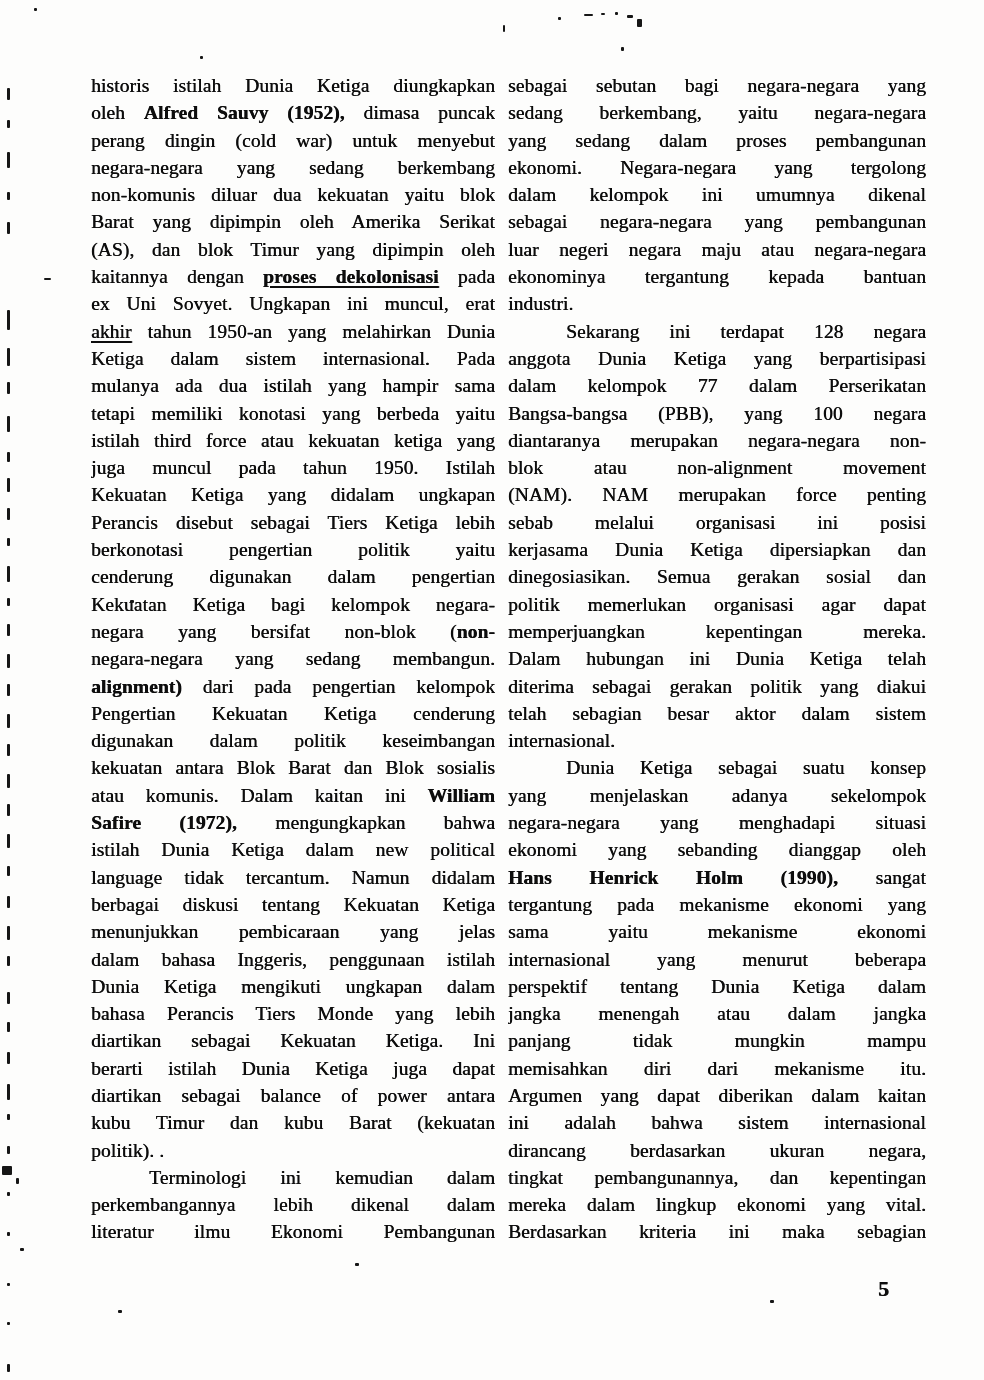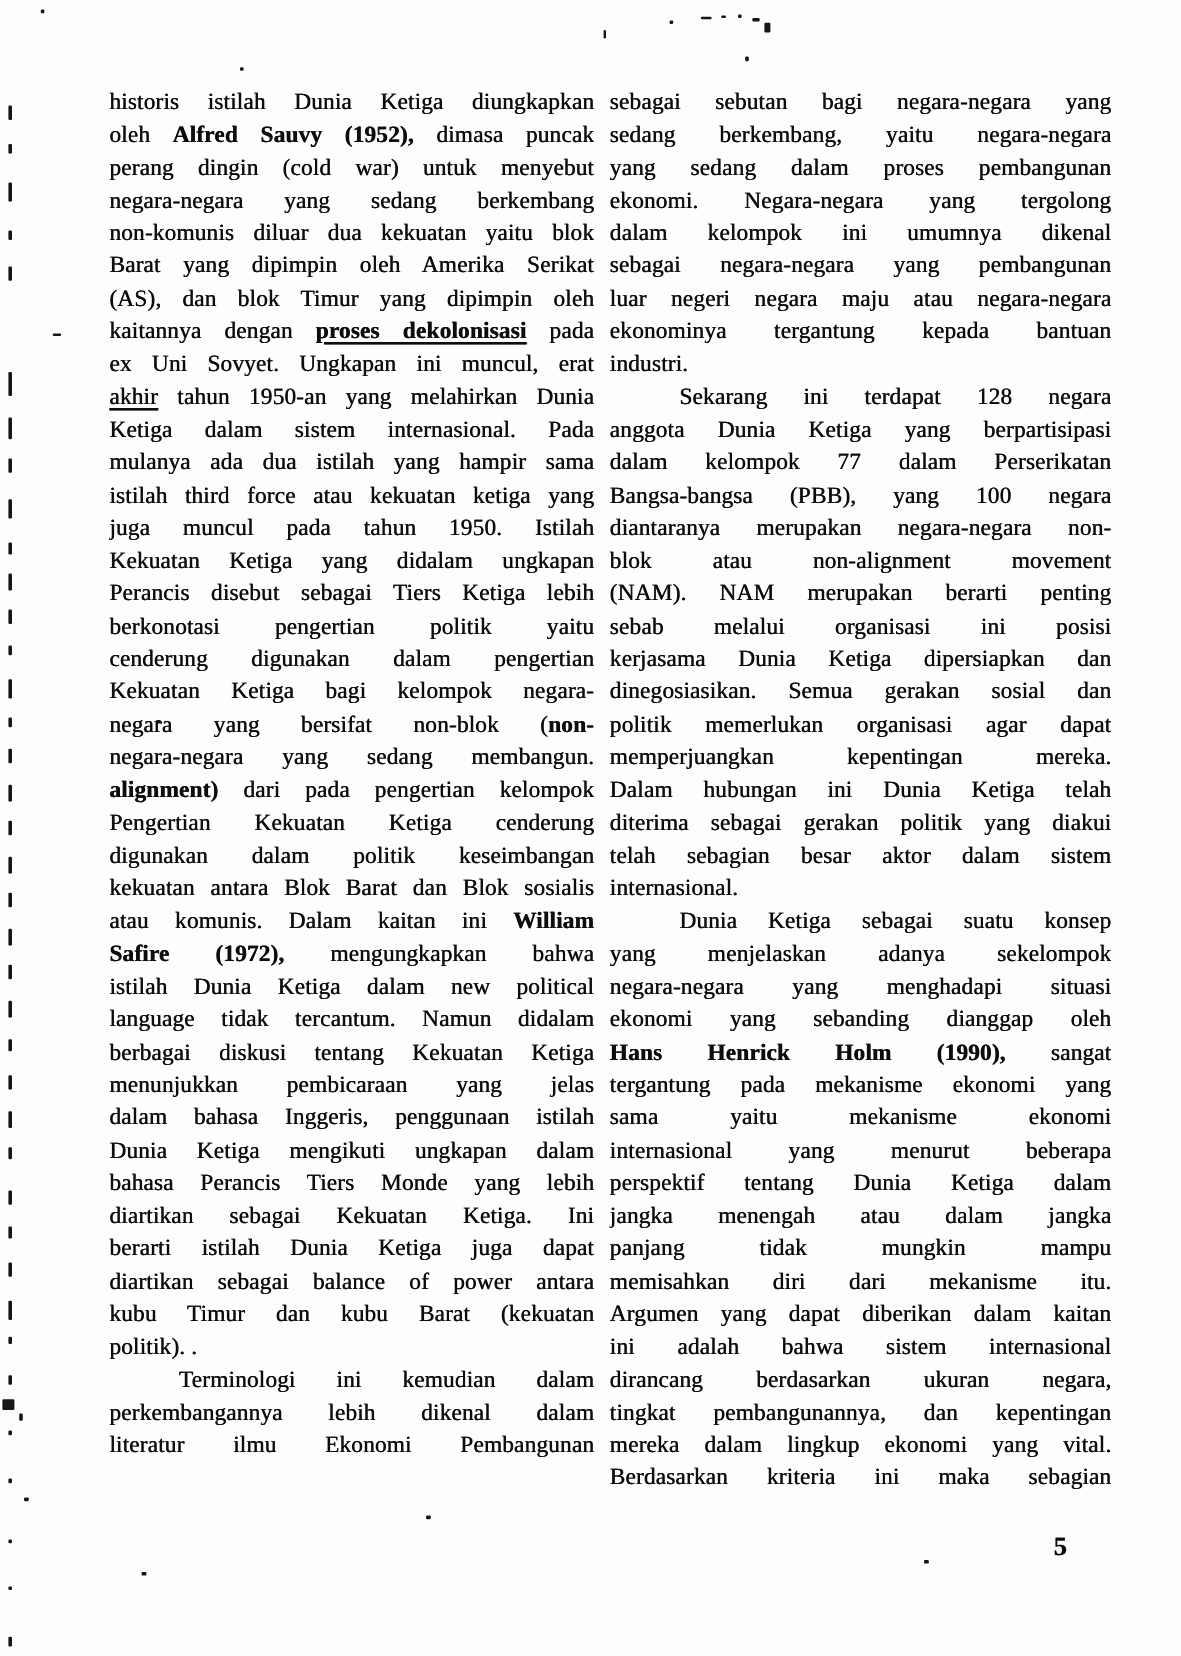--- a/index.html
+++ b/index.html
@@ -47,20 +47,21 @@
       <div class="line"><span>perang dingin (cold war) untuk menyebut</span></div>
       <div class="line"><span>negara-negara yang sedang berkembang</span></div>
       <div class="line"><span>non-komunis diluar dua kekuatan yaitu blok</span></div>
       <div class="line"><span>Barat yang dipimpin oleh Amerika Serikat</span></div>
       <div class="line"><span>(AS), dan blok Timur yang dipimpin oleh</span></div>
       <div class="line"><span>kaitannya dengan </span><span class="seg-b seg-u">proses dekolonisasi</span><span> pada</span></div>
       <div class="line"><span>ex Uni Sovyet. Ungkapan ini muncul, erat</span></div>
       <div class="line"><span class="seg-u">akhir</span><span> tahun 1950-an yang melahirkan Dunia</span></div>
       <div class="line"><span>Ketiga dalam sistem internasional. Pada</span></div>
       <div class="line"><span>mulanya ada dua istilah yang hampir sama</span></div>
+      <div class="line"><span>tetapi memiliki konotasi yang berbeda yaitu</span></div>
       <div class="line"><span>istilah third force atau kekuatan ketiga yang</span></div>
       <div class="line"><span>juga muncul pada tahun 1950. Istilah</span></div>
       <div class="line"><span>Kekuatan Ketiga yang didalam ungkapan</span></div>
       <div class="line"><span>Perancis disebut sebagai Tiers Ketiga lebih</span></div>
       <div class="line"><span>berkonotasi pengertian politik yaitu</span></div>
       <div class="line"><span>cenderung digunakan dalam pengertian</span></div>
       <div class="line"><span>Kekuatan Ketiga bagi kelompok negara-</span></div>
       <div class="line"><span>negara yang bersifat non-blok (</span><span class="seg-b">non-</span></div>
       <div class="line"><span>negara-negara yang sedang membangun.</span></div>
       <div class="line"><span class="seg-b">alignment)</span><span> dari pada pengertian kelompok</span></div>
@@ -94,21 +95,21 @@
       <div class="line"><span>sebagai negara-negara yang pembangunan</span></div>
       <div class="line"><span>luar negeri negara maju atau negara-negara</span></div>
       <div class="line"><span>ekonominya tergantung kepada bantuan</span></div>
       <div class="line nojust"><span>industri.</span></div>
       <div class="line indent"><span>Sekarang ini terdapat 128 negara</span></div>
       <div class="line"><span>anggota Dunia Ketiga yang berpartisipasi</span></div>
       <div class="line"><span>dalam kelompok 77 dalam Perserikatan</span></div>
       <div class="line"><span>Bangsa-bangsa (PBB), yang 100 negara</span></div>
       <div class="line"><span>diantaranya merupakan negara-negara non-</span></div>
       <div class="line"><span>blok atau non-alignment movement</span></div>
-      <div class="line"><span>(NAM). NAM merupakan berarti penting</span></div>
+      <div class="line"><span>(NAM). NAM merupakan force penting</span></div>
       <div class="line"><span>sebab melalui organisasi ini posisi</span></div>
       <div class="line"><span>kerjasama Dunia Ketiga dipersiapkan dan</span></div>
       <div class="line"><span>dinegosiasikan. Semua gerakan sosial dan</span></div>
       <div class="line"><span>politik memerlukan organisasi agar dapat</span></div>
       <div class="line"><span>memperjuangkan kepentingan mereka.</span></div>
       <div class="line"><span>Dalam hubungan ini Dunia Ketiga telah</span></div>
       <div class="line"><span>diterima sebagai gerakan politik yang diakui</span></div>
       <div class="line"><span>telah sebagian besar aktor dalam sistem</span></div>
       <div class="line nojust"><span>internasional.</span></div>
       <div class="line indent"><span>Dunia Ketiga sebagai suatu konsep</span></div>

